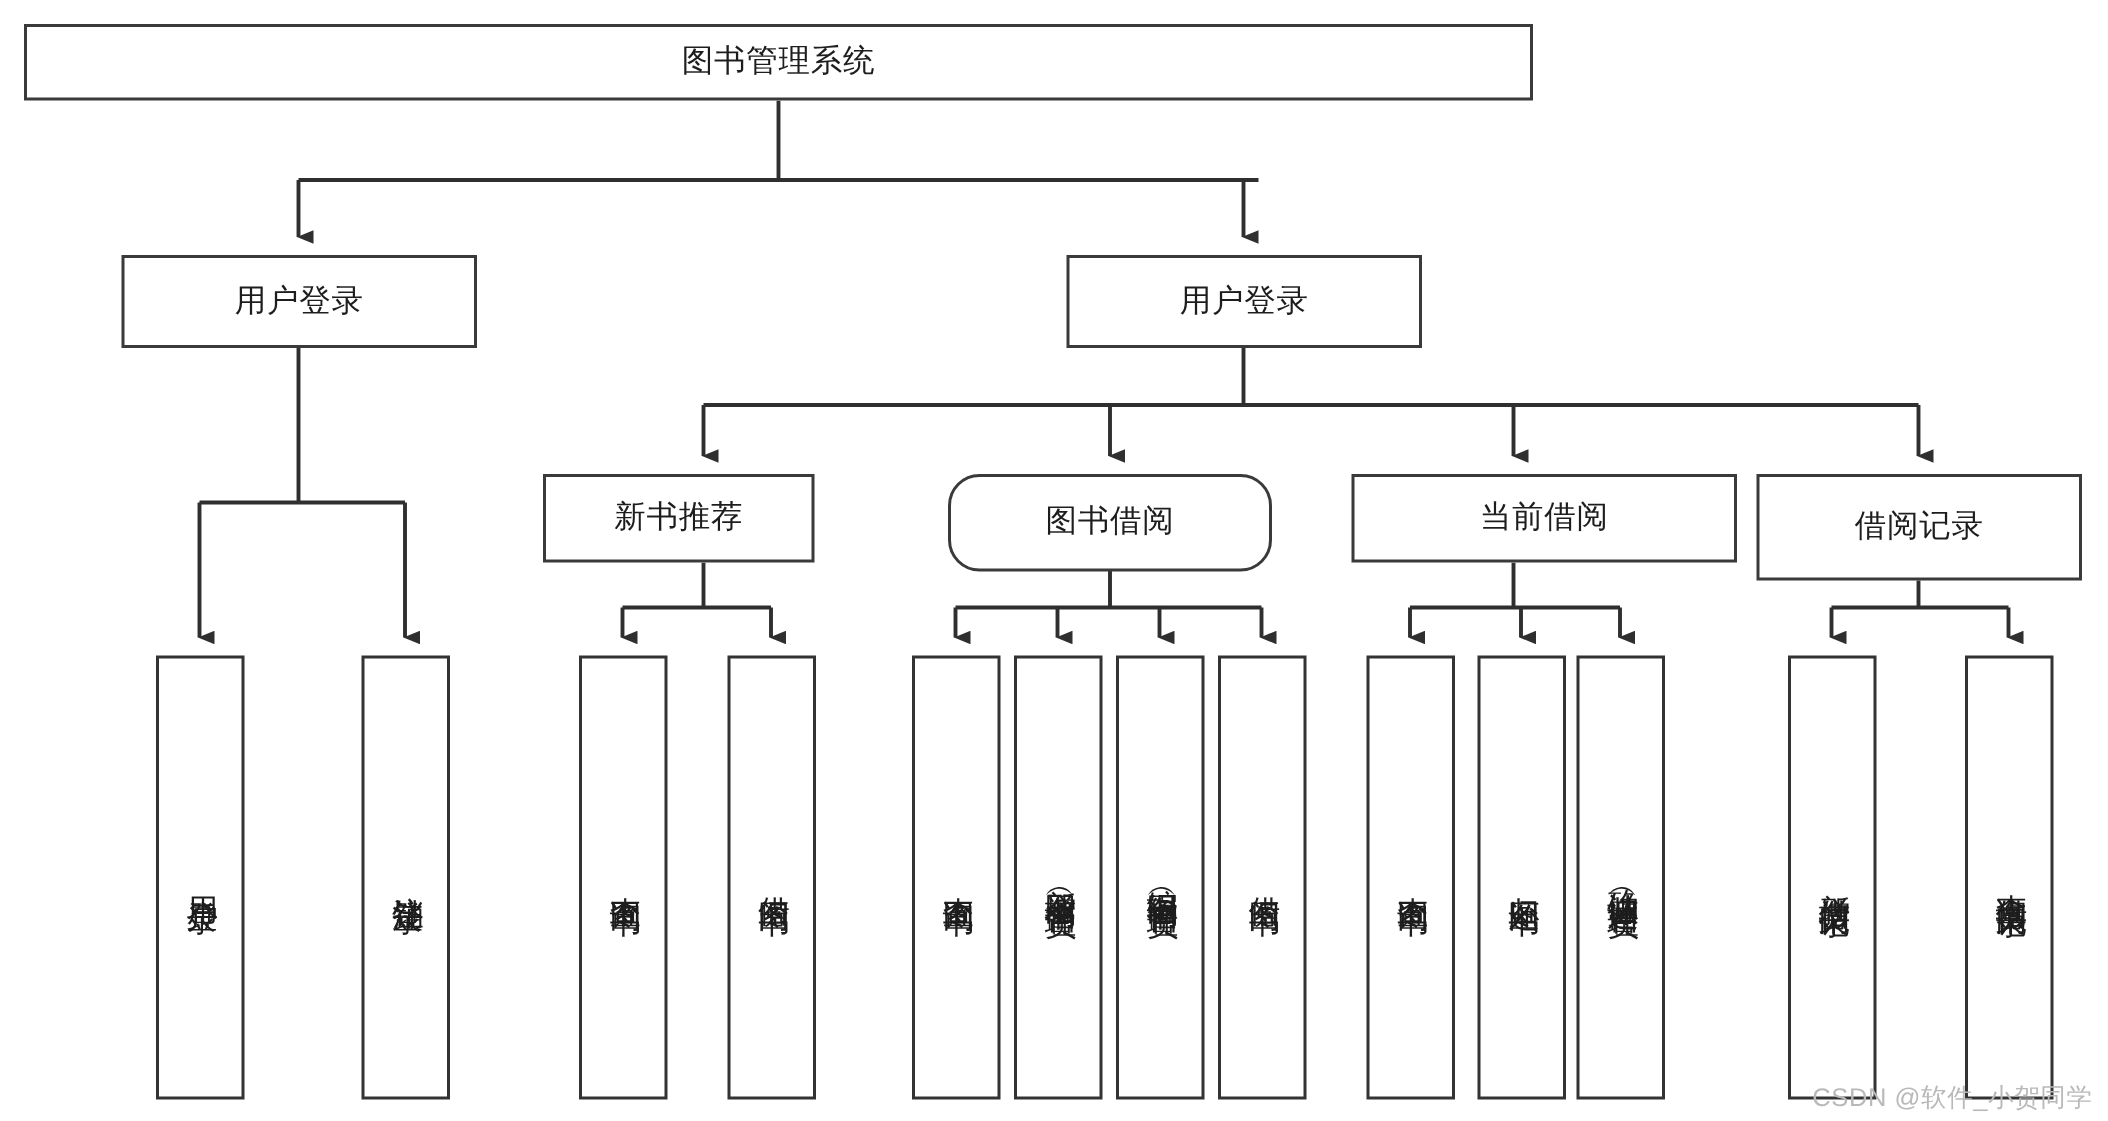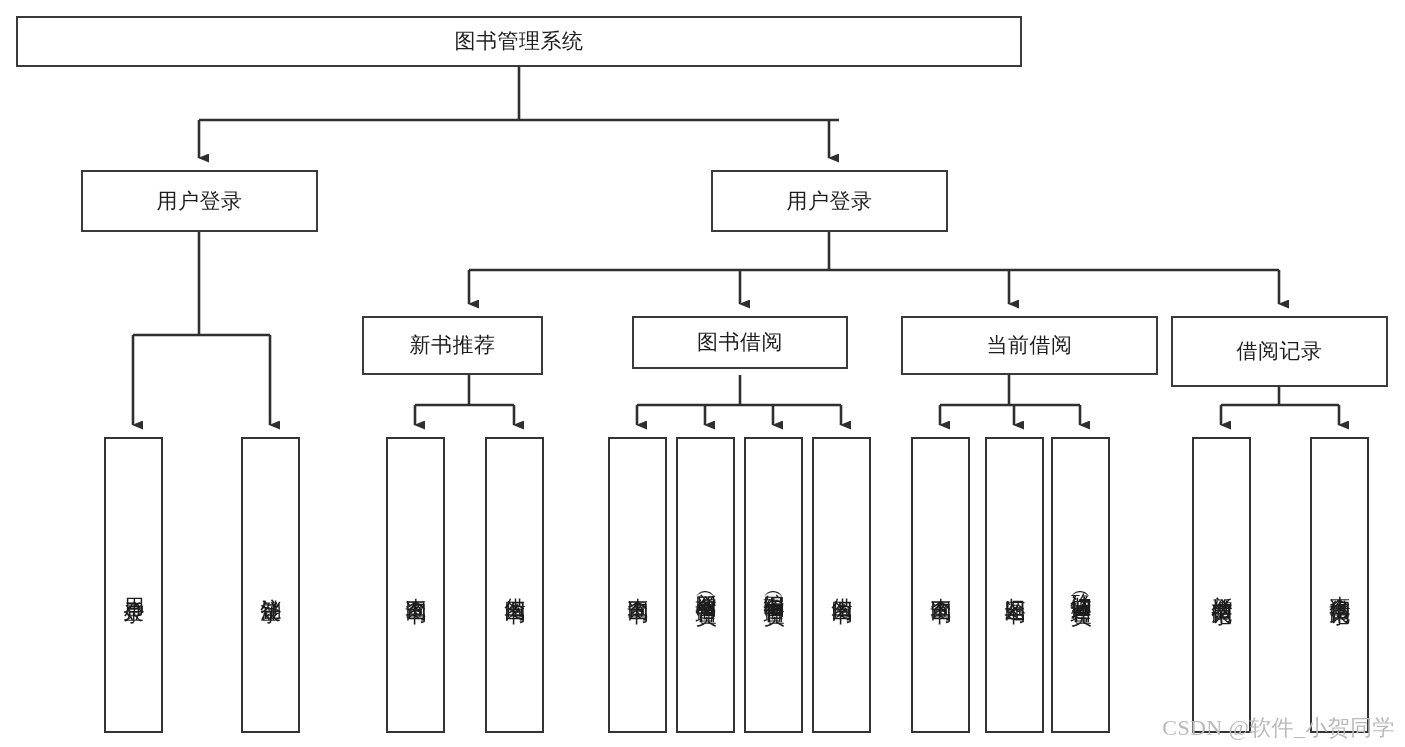--- a/index.html
+++ b/index.html
@@ -48,25 +48,25 @@
     line-height:1.28;
     letter-spacing:2px;
     white-space:normal;
     max-height:280px;
     text-align:center;
   }
   #watermark{
     position:absolute;
     right:10px;
     bottom:4px;
-    font-size:22px;
+    font-size:17px;
     color:#b9b9b9;
     letter-spacing:0.4px;
     white-space:nowrap;
-    font-family:Liberation Serif, serif;
+    font-family:Liberation Sans, sans-serif;
     margin-top:24px;
   }
 </style>
 </head>
 <body>
 
 <div id="diagram-root">
 
   <svg class="connectors" viewBox="0 0 1405 747" xmlns="http://www.w3.org/2000/svg">
     <defs>
@@ -126,21 +126,21 @@
   <div class="node" style="left: 81px; top: 170px; width: 237px; height: 62px;">
     <span class="label">用户登录</span>
   </div>
   <div class="node" style="left: 711px; top: 170px; width: 237px; height: 62px;">
     <span class="label">用户登录</span>
   </div>
 
   <div class="node" style="left: 362px; top: 316px; width: 181px; height: 59px;">
     <span class="label">新书推荐</span>
   </div>
-  <div class="node" style="left: 632px; top: 316px; width: 216px; height: 53px;">
+  <div class="node" style="left: 632px; top: 316px; width: 216px; height: 65px; border-radius: 21px;">
     <span class="label">图书借阅</span>
   </div>
   <div class="node" style="left: 901px; top: 316px; width: 257px; height: 59px;">
     <span class="label">当前借阅</span>
   </div>
   <div class="node" style="left: 1171px; top: 316px; width: 217px; height: 71px;">
     <span class="label">借阅记录</span>
   </div>
 
   <div class="node leaf" style="left: 104px; top: 437px; width: 59px; height: 296px;">

